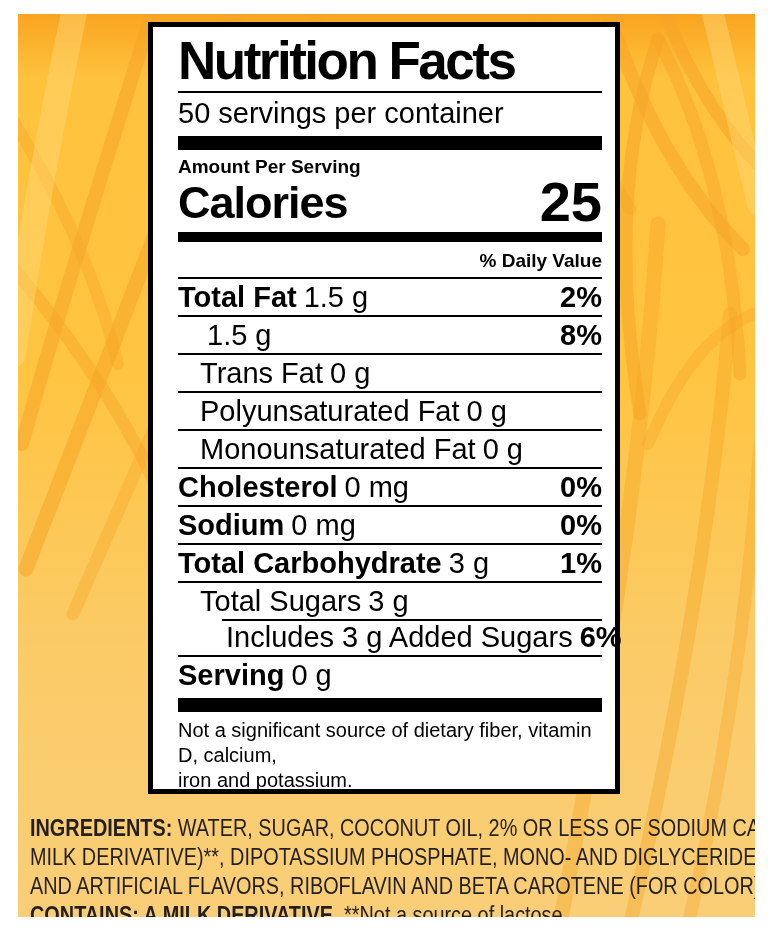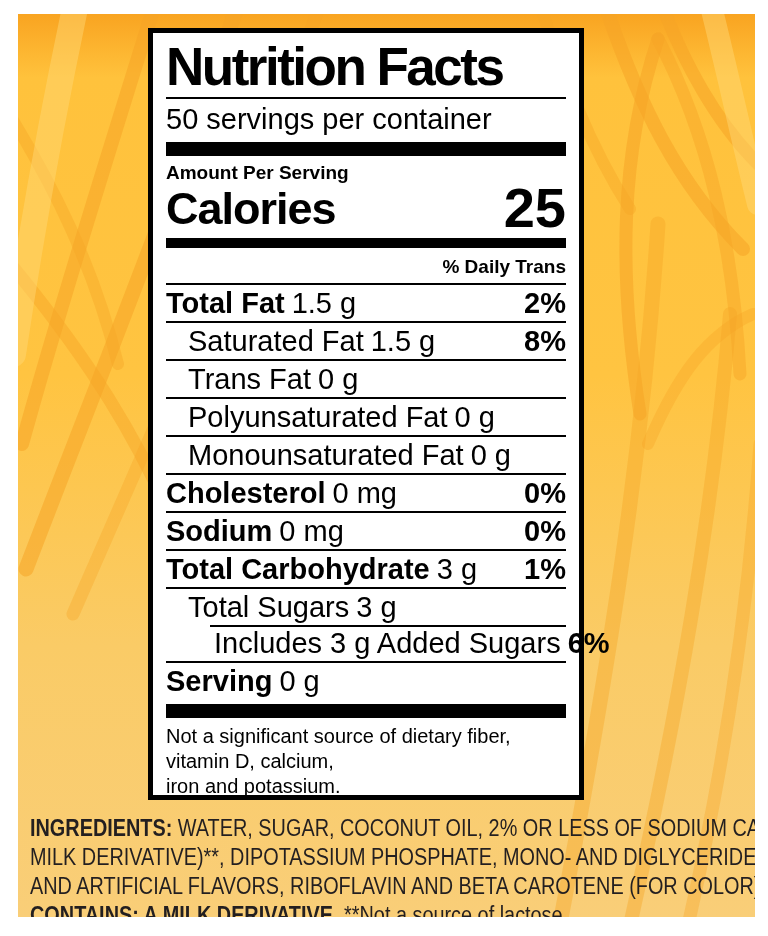--- a/index.html
+++ b/index.html
@@ -10,23 +10,23 @@
   }
   .card{
     position:absolute;left:18px;top:14px;width:737px;height:903px;
     background:linear-gradient(180deg,#F9A421 0%,#FFC23C 7%,#FFC441 40%,#FACB66 70%,#F9CE78 100%);
     overflow:hidden;
   }
   .swirls{position:absolute;left:0;top:0;width:737px;height:903px;}
 
   
   .nf{
-    position:absolute;left:130px;top:14px;width:436px;height:772px;
+    position:absolute;left:130px;top:8px;width:472px;height:772px;
     background:#ffffff;border:5px solid #000;box-sizing:border-box;
-    padding:6px 13px 0 13px;
+    padding:6px 13px 0 25px;
   }
   .nf-title{
     margin:0;font-size:53px;font-weight:bold;letter-spacing:-2.5px;
     line-height:1.04;white-space:nowrap;
   }
   .rule{height:2px;background:#000;margin:3px 0 4px 0;}
   .servings{font-size:29px;line-height:33px;}
   .ss-row{display:flex;justify-content:space-between;font-size:29px;line-height:34px;font-weight:bold;}
   .bar{background:#000;}
   .bar.thick{height:14px;margin:6px 0 5px 0;}
@@ -110,30 +110,29 @@
 
     <div class="aps">Amount Per Serving</div>
 
     <div class="cal-row">
       <span class="cal-label">Calories</span>
       <span class="cal-value">25</span>
     </div>
 
     <div class="bar med"></div>
 
-    <div class="dv-header">% Daily Trans</div>
+    <div class="dv-header">% Daily Value</div>
 
     <div class="row">
       <span class="nm b">Total Fat</span>
       <span class="amt">1.5 g</span>
       <span class="dv">2%</span>
     </div>
 
     <div class="row ind1">
-      <span class="nm">Saturated Fat</span>
       <span class="amt">1.5 g</span>
       <span class="dv">8%</span>
     </div>
 
     <div class="row ind1">
       <span class="nm">Trans Fat</span>
       <span class="amt">0 g</span>
       <span class="dv"></span>
     </div>
 

